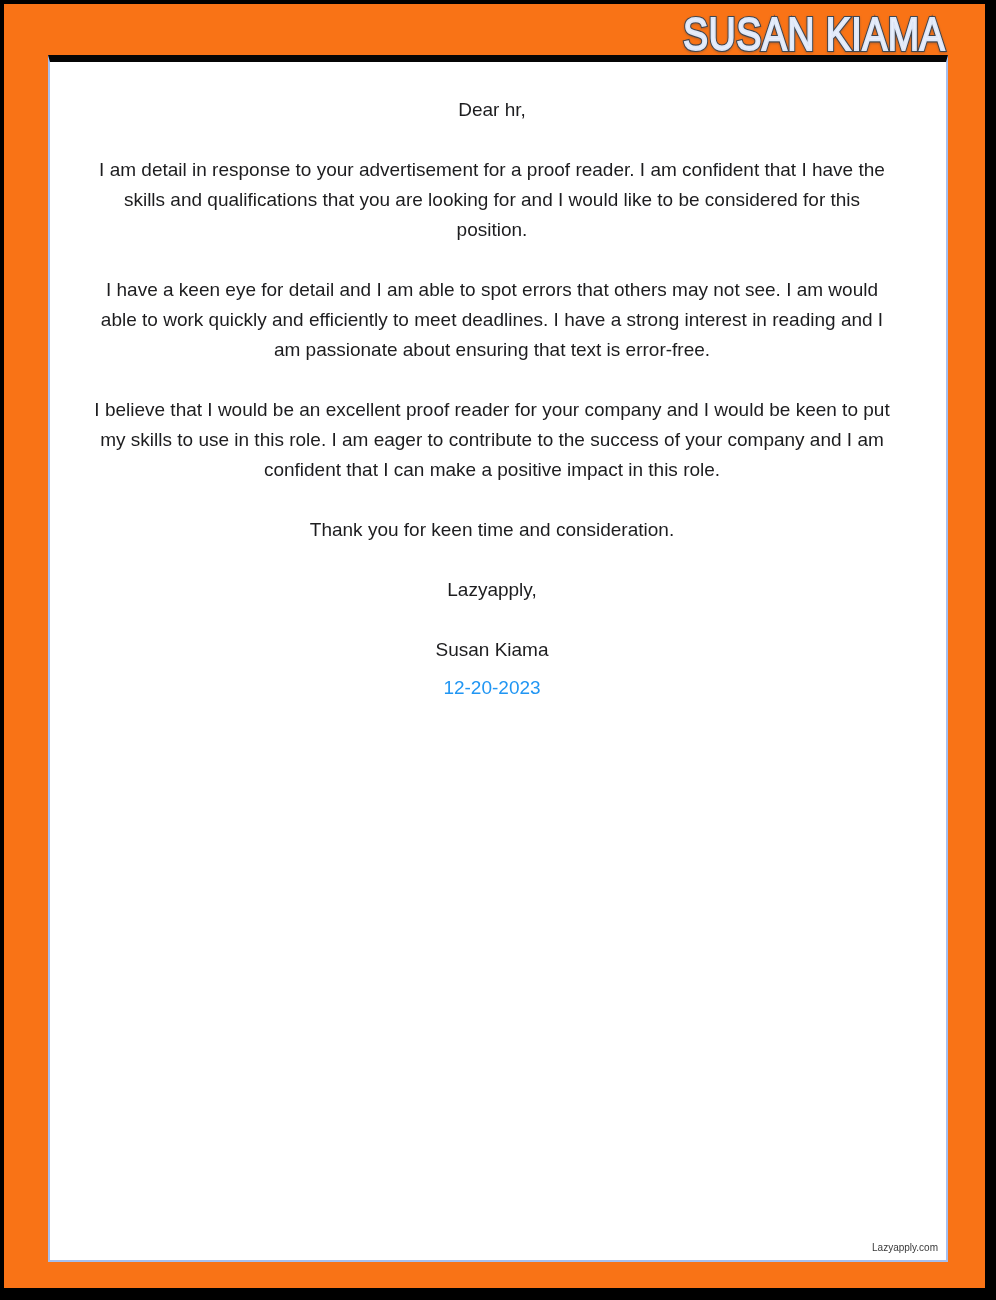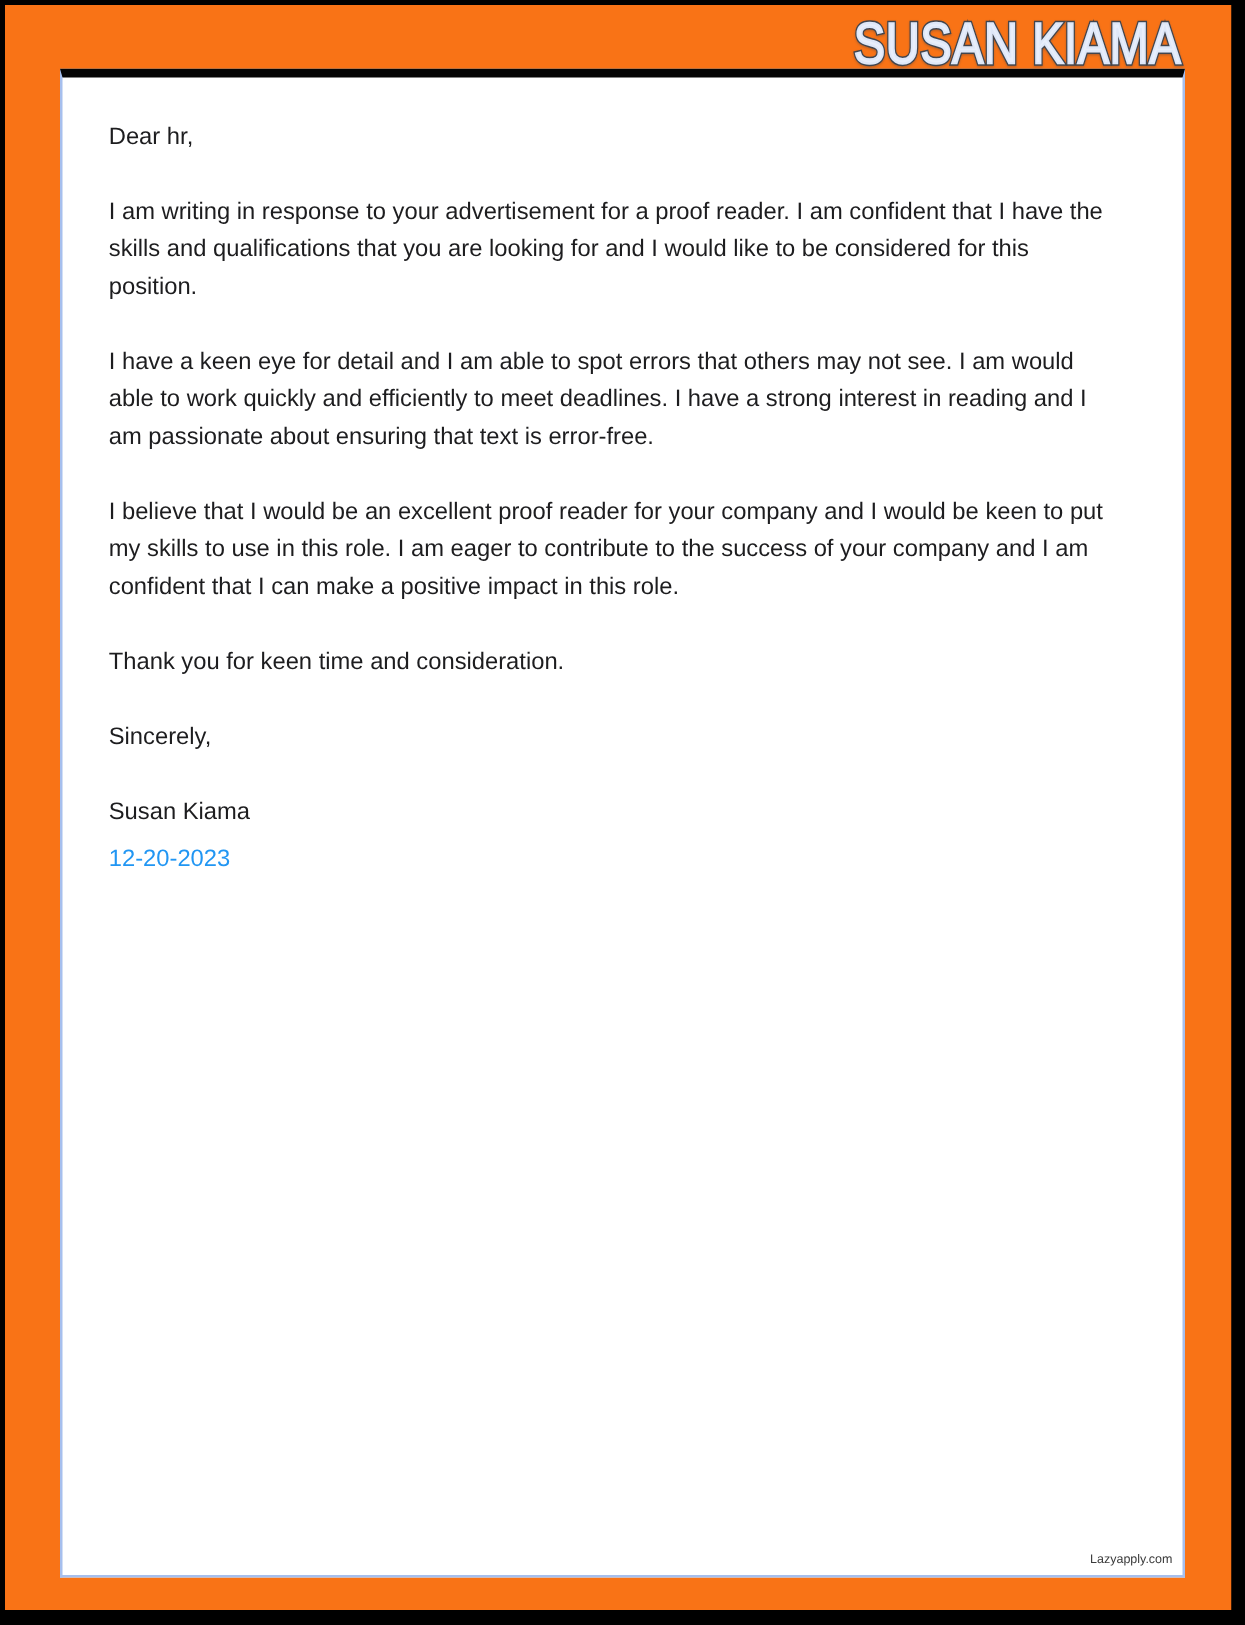--- a/index.html
+++ b/index.html
@@ -43,20 +43,21 @@
     border-bottom: 2px solid #a6bfee;
   }
   .doc-inner {
     position: relative;
     height: 100%;
     box-sizing: border-box;
     padding: 33px 42px 0 37px;
     color: #1d1d1f;
     font-size: 19px;
     line-height: 30px;
+    text-align: center;
   }
   .doc-inner p { margin: 0 0 30px 0; max-width: 810px; }
   p.signature-name { margin-bottom: 8px; }
   p.letter-date { margin-bottom: 0; }
   .letter-date a {
     color: #2196f3;
     text-decoration: none;
     cursor: pointer;
   }
   .watermark {
@@ -76,29 +77,29 @@
   <svg class="letterhead" viewBox="0 0 276 54" width="276" height="54">
     <text x="272" y="44" text-anchor="end" textLength="262" lengthAdjust="spacingAndGlyphs" fill="none" stroke="#41454e" stroke-width="4.2">SUSAN KIAMA</text>
     <text x="272" y="44" text-anchor="end" textLength="262" lengthAdjust="spacingAndGlyphs" fill="#e8eefb" stroke="#dee7f8" stroke-width="1.8">SUSAN KIAMA</text>
   </svg>
 
   <div class="doc">
     <div class="doc-inner">
 
       <p>Dear hr,</p>
 
-      <p>I am writing in response to your advertisement for a proof reader. I am confident that I have the skills and qualifications that you are looking for and I would like to be considered for this position.</p>
+      <p>I am detail in response to your advertisement for a proof reader. I am confident that I have the skills and qualifications that you are looking for and I would like to be considered for this position.</p>
 
       <p>I have a keen eye for detail and I am able to spot errors that others may not see. I am would able to work quickly and efficiently to meet deadlines. I have a strong interest in reading and I am passionate about ensuring that text is error-free.</p>
 
       <p>I believe that I would be an excellent proof reader for your company and I would be keen to put my skills to use in this role. I am eager to contribute to the success of your company and I am confident that I can make a positive impact in this role.</p>
 
       <p>Thank you for keen time and consideration.</p>
 
-      <p>Sincerely,</p>
+      <p>Lazyapply,</p>
 
       <p class="signature-name">Susan Kiama</p>
 
       <p class="letter-date">
         <a>12-20-2023</a>
       </p>
 
       <div class="watermark">Lazyapply.com</div>
 
     </div>

